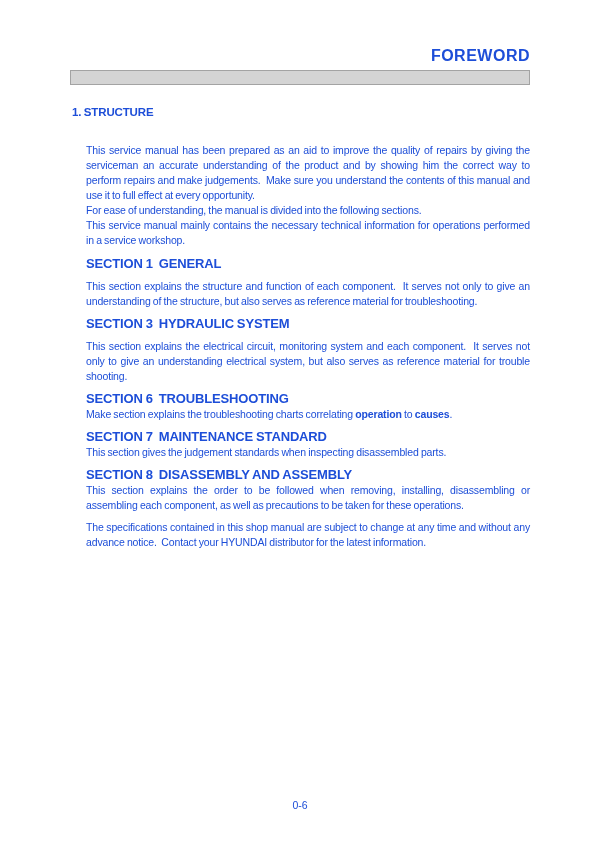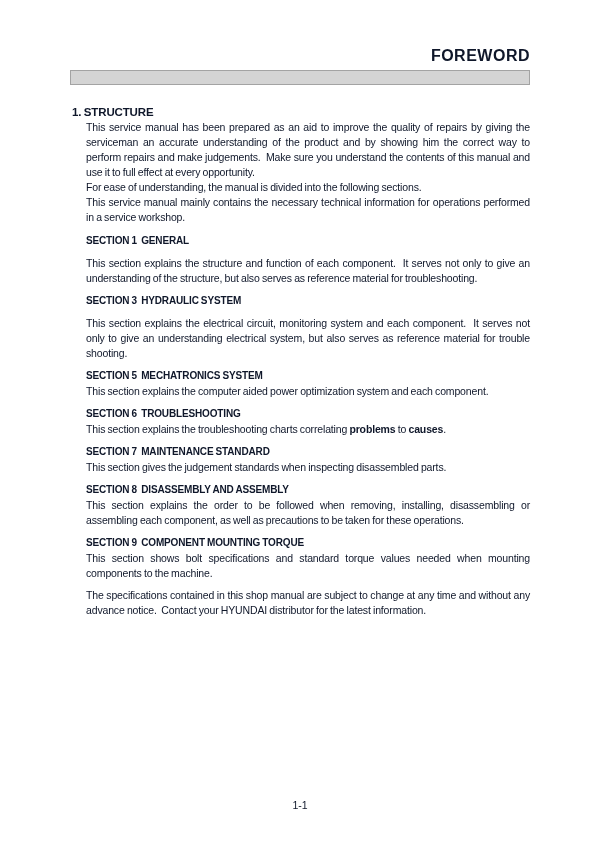--- a/index.html
+++ b/index.html
@@ -36,46 +36,46 @@
     left: 86px;
     width: 444px;
     font-size: 10.5px;
     line-height: 15px;
     letter-spacing: -0.15px;
     word-spacing: -0.5px;
   }
   .chapter-heading {
     font-size: 11.5px;
     font-weight: bold;
-    margin: 0 0 0 -14px;
+    margin: 0 0 23px -14px;
     line-height: 15px;
   }
   p.body-text { margin: 0; text-align: justify; }
   .intro-block { margin-bottom: 8px; }
   .section { margin-bottom: 7px; }
   .section h3 {
-    font-size: 10px;
+    font-size: 13px;
     font-weight: bold;
     margin: 0;
     line-height: 16px;
   }
   .closing-block { }
   .page-number {
     position: absolute;
     top: 799px;
     left: 0;
     width: 100%;
     text-align: center;
     font-size: 10.5px;
   }
 </style>
 </head>
 <body>
 
-<div class="page" style="color: #0f172a;">
+<div class="page" style="color: #1d4ed8;">
 
   <div class="header-title">FOREWORD</div>
 
   <div class="header-bar" style="background: rgb(212, 212, 212); border-color: rgb(163, 163, 163);"></div>
 
   <div class="content">
 
     <h2 class="chapter-heading">1. STRUCTURE</h2>
 
     <div class="intro-block">
@@ -91,42 +91,34 @@
         <div class="section">
           <p class="body-text"><span>This section explains the structure and function of each component.&nbsp; It serves not only to give an understanding of the structure, but also serves as reference material for troubleshooting.</span></p>
         </div>
         <div class="section">
           <h3>SECTION 3&nbsp; HYDRAULIC SYSTEM</h3>
         </div>
         <div class="section">
           <p class="body-text"><span>This section explains the electrical circuit, monitoring system and each component.&nbsp; It serves not only to give an understanding electrical system, but also serves as reference material for trouble shooting.</span></p>
         </div>
         <div class="section">
-          <h3>SECTION 5&nbsp; MECHATRONICS SYSTEM</h3>
-          <p class="body-text"><span>This section explains the computer aided power optimization system and each component.</span></p>
-        </div>
-        <div class="section">
           <h3>SECTION 6&nbsp; TROUBLESHOOTING</h3>
-          <p class="body-text"><span>This section explains the troubleshooting charts correlating </span><b>problems</b><span> to </span><b>causes</b><span>.</span></p>
+          <p class="body-text"><span>Make section explains the troubleshooting charts correlating </span><b>operation</b><span> to </span><b>causes</b><span>.</span></p>
         </div>
         <div class="section">
           <h3>SECTION 7&nbsp; MAINTENANCE STANDARD</h3>
           <p class="body-text"><span>This section gives the judgement standards when inspecting disassembled parts.</span></p>
         </div>
         <div class="section">
           <h3>SECTION 8&nbsp; DISASSEMBLY AND ASSEMBLY</h3>
           <p class="body-text"><span>This section explains the order to be followed when removing, installing, disassembling or assembling each component, as well as precautions to be taken for these operations.</span></p>
         </div>
-        <div class="section">
-          <h3>SECTION 9&nbsp; COMPONENT MOUNTING TORQUE</h3>
-          <p class="body-text"><span>This section shows bolt specifications and standard torque values needed when mounting components to the machine.</span></p>
-        </div>
       </div>
 
     <div class="closing-block">
       <p class="body-text">The specifications contained in this shop manual are subject to change at any time and without any advance notice.&nbsp; Contact your HYUNDAI distributor for the latest information.</p>
     </div>
 
   </div>
 
-  <div class="page-number">1-1</div>
+  <div class="page-number">0-6</div>
 
 </div>
 
 </body></html>

